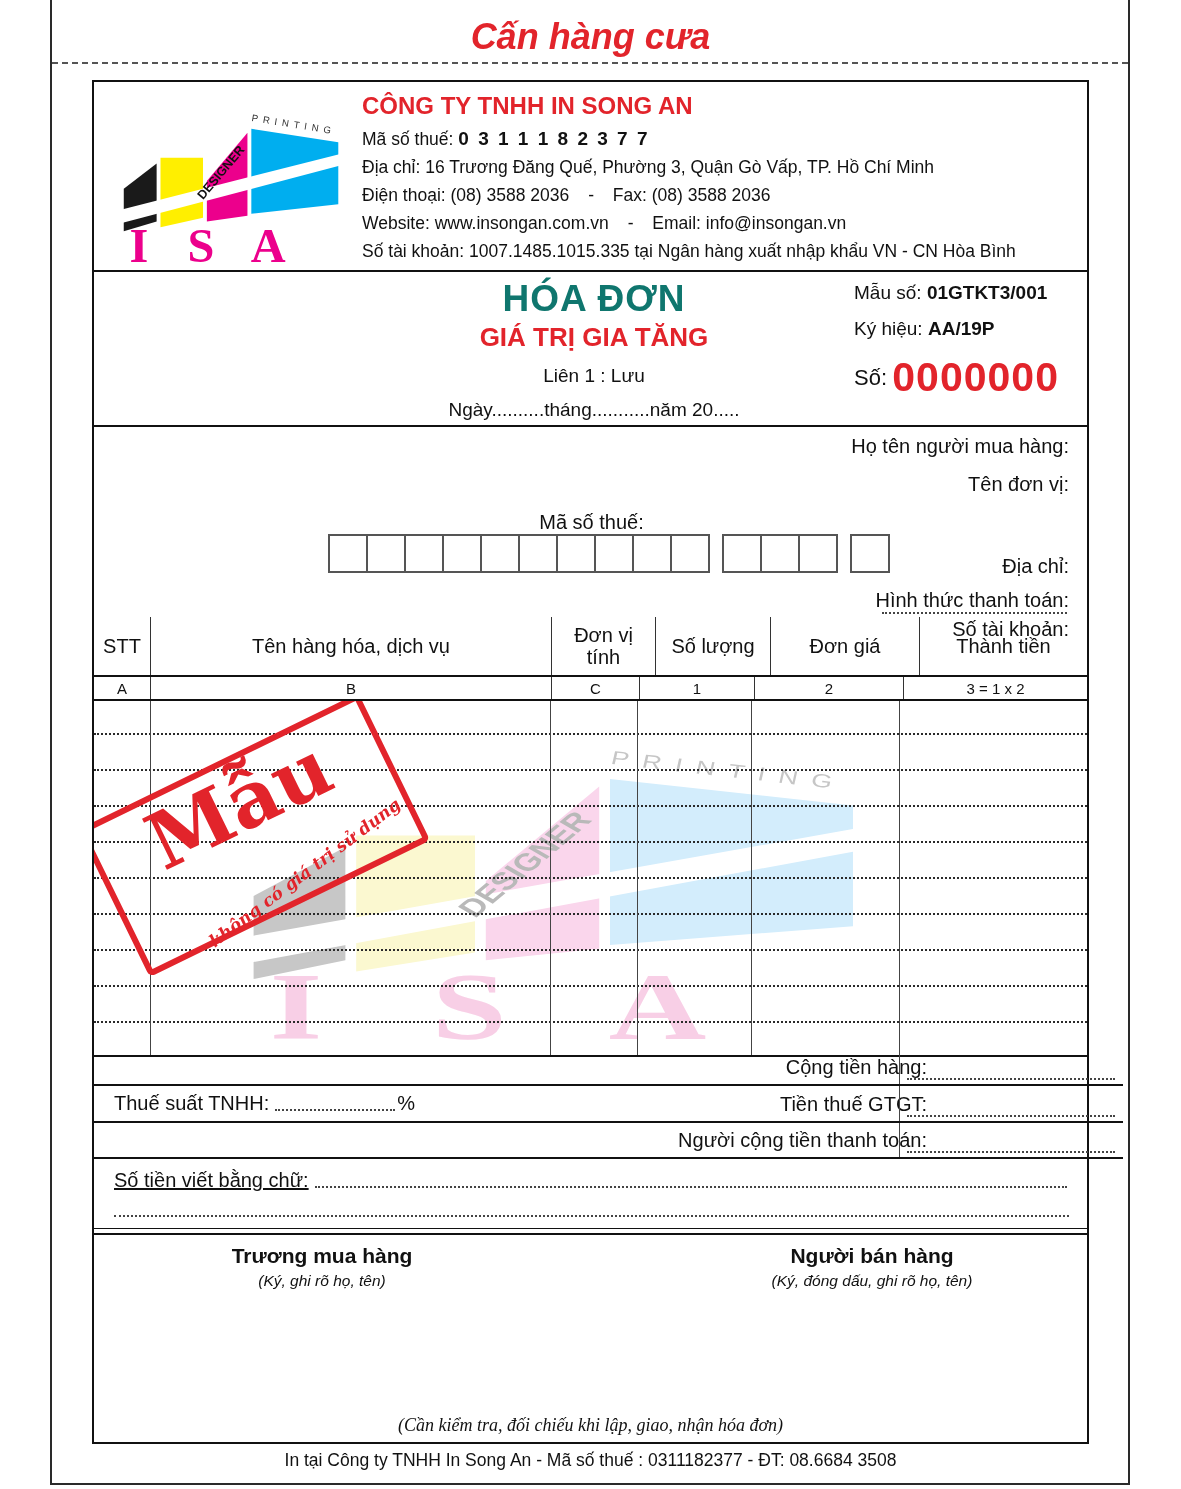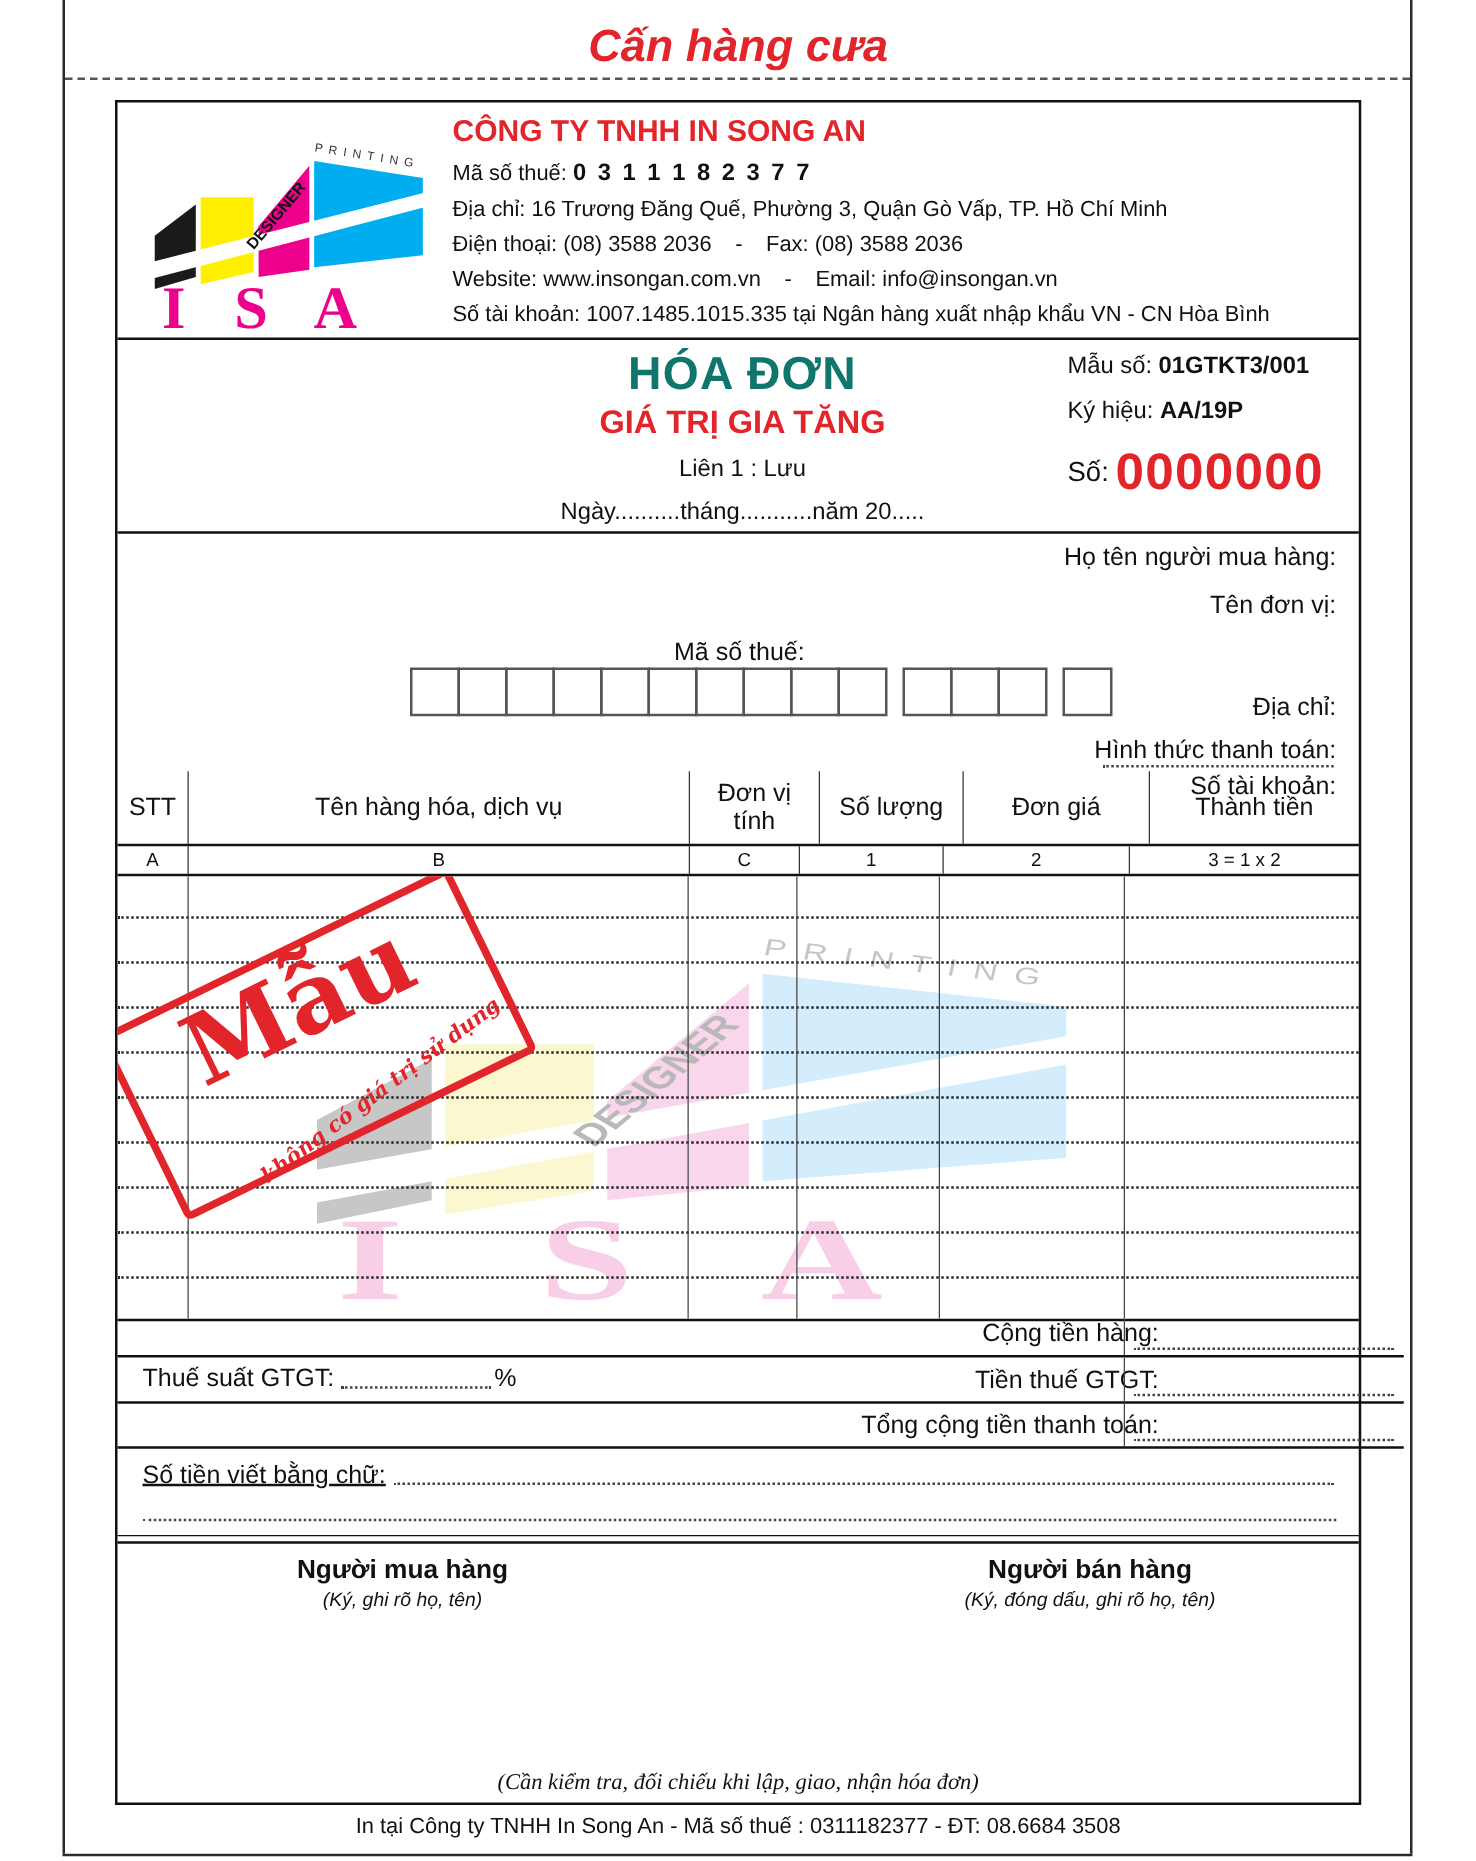--- a/index.html
+++ b/index.html
@@ -278,46 +278,46 @@
       </div>
     </div>
 
     <div class="tot-row tot1">
       <span class="tot-label">Cộng tiền hàng:</span>
       <span class="tot-vline"></span>
       <span class="tot-cell-dots"></span>
     </div>
     <div class="tot-row tot2">
       <span class="tot-left">
-        <span>Thuế suất GTGT:</span>
+        <span>Thuế suất TNHH:</span>
         <span class="dots-fix" style="width:120px;"></span>
         <span>%</span>
       </span>
       <span class="tot-label">Tiền thuế GTGT:</span>
       <span class="tot-vline"></span>
       <span class="tot-cell-dots"></span>
     </div>
     <div class="tot-row tot3">
-      <span class="tot-label">Tổng cộng tiền thanh toán:</span>
+      <span class="tot-label">Người cộng tiền thanh toán:</span>
       <span class="tot-vline"></span>
       <span class="tot-cell-dots"></span>
     </div>
 
     <div class="sec sec-words">
       <div class="words-row">
         <span>Số tiền viết bằng chữ:</span>
         <span class="dots"></span>
       </div>
       <div class="words-line2"></div>
     </div>
     <div class="double-rule"></div>
 
     <div class="sec sec-sign">
       <div class="sign-col sign-buyer">
-        <div class="sign-title">Người mua hàng</div>
+        <div class="sign-title">Trương mua hàng</div>
         <div class="sign-sub">(Ký, ghi rõ họ, tên)</div>
       </div>
       <div class="sign-col sign-seller">
         <div class="sign-title">Người bán hàng</div>
         <div class="sign-sub">(Ký, đóng dấu, ghi rõ họ, tên)</div>
       </div>
       <div class="check-note">(Cần kiểm tra, đối chiếu khi lập, giao, nhận hóa đơn)</div>
     </div>
 
   </div>

